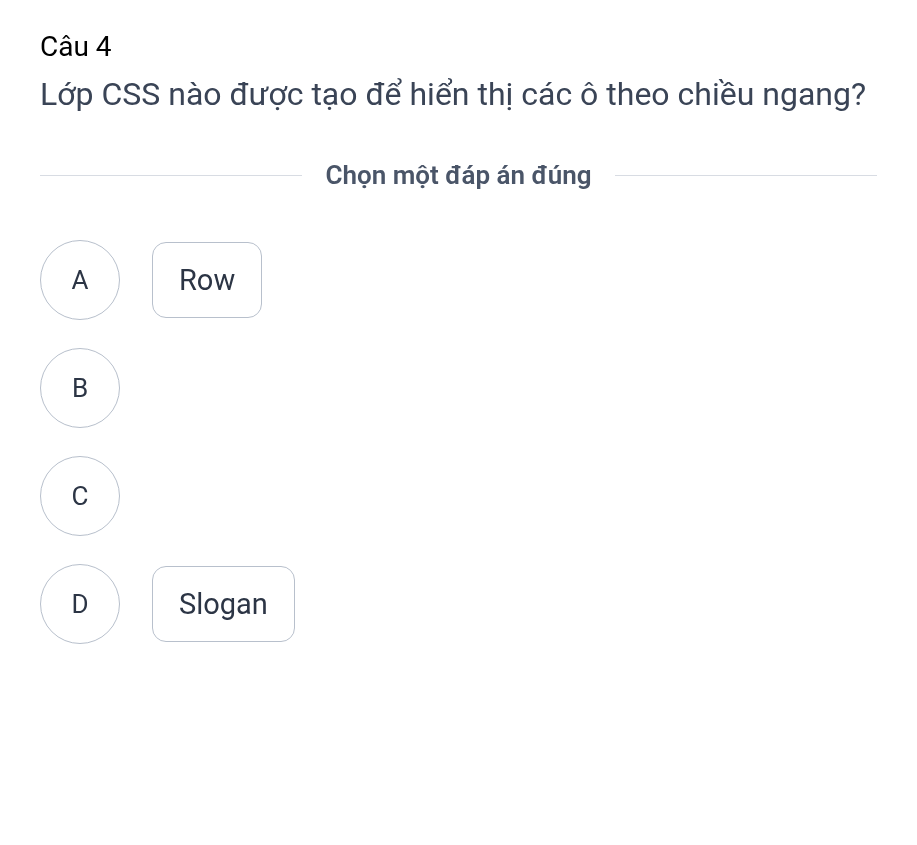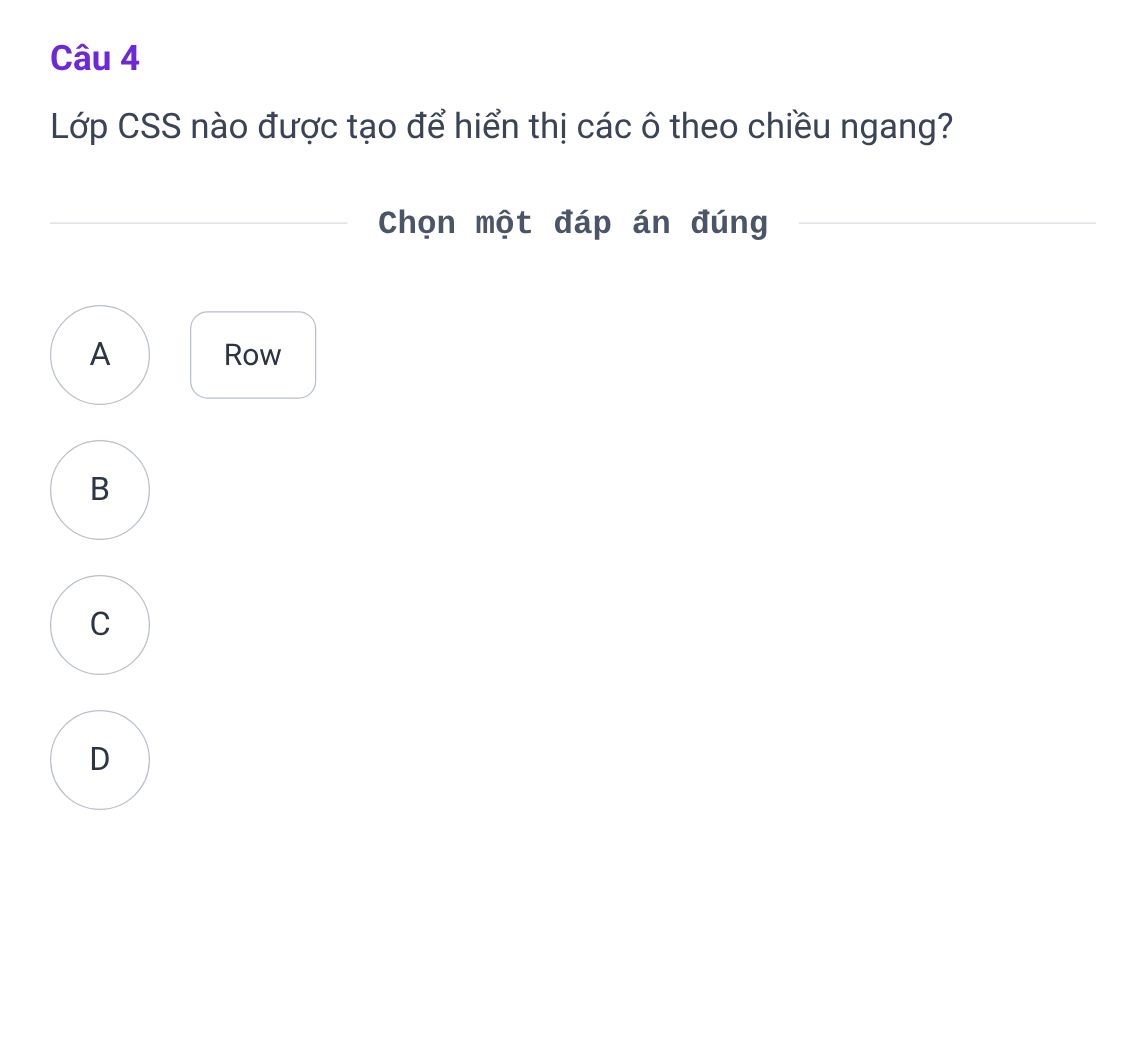--- a/index.html
+++ b/index.html
@@ -9,26 +9,26 @@
     }
     body {
       font-family: -apple-system, BlinkMacSystemFont, "Segoe UI", Roboto, Helvetica, Arial, sans-serif;
       background: #ffffff;
       padding: 30px 40px;
       width: 917px;
       color: #2c3545;
     }
     .question-number {
       font-size: 28px;
-      font-weight: 700;
-      color: #6d28d9;
-      margin-bottom: 16px;
+      font-weight: 400;
+      color: #000000;
+      margin-bottom: 6px;
     }
     .question-text {
-      font-size: 28px;
+      font-size: 32px;
       font-weight: 400;
       color: #3a4456;
       line-height: 1.6;
       margin-bottom: 40px;
     }
     .divider-row {
       display: flex;
       align-items: center;
       margin-bottom: 50px;
     }
@@ -36,21 +36,20 @@
       flex: 1;
       height: 1px;
       background: #d8dce3;
     }
     .divider-text {
       font-size: 26px;
       font-weight: 600;
       color: #4a5568;
       padding: 0 24px;
       white-space: nowrap;
-      font-family: Liberation Mono, monospace;
     }
     .options {
       display: flex;
       flex-direction: column;
       gap: 28px;
     }
     .option-row {
       display: flex;
       align-items: center;
       gap: 32px;
@@ -66,21 +65,21 @@
       justify-content: center;
       font-size: 26px;
       font-weight: 400;
       color: #2c3545;
       flex-shrink: 0;
     }
     .option-text {
       border: 1.5px solid #b8c0cc;
       border-radius: 14px;
       padding: 20px 26px;
-      font-size: 24px;
+      font-size: 29px;
       font-weight: 400;
       color: #2c3545;
       display: inline-block;
     }
   </style>
 </head>
 <body>
 
 <div class="question-number">Câu 4</div>
 <div class="question-text">Lớp CSS nào được tạo để hiển thị các ô theo chiều ngang?</div>
@@ -101,15 +100,16 @@
   <div class="option-row">
     <div class="option-letter">B</div>
   </div>
 
   <div class="option-row">
     <div class="option-letter">C</div>
   </div>
 
   <div class="option-row">
     <div class="option-letter">D</div>
+    <div class="option-text">Slogan</div>
   </div>
 
 </div>
 
 </body></html>

